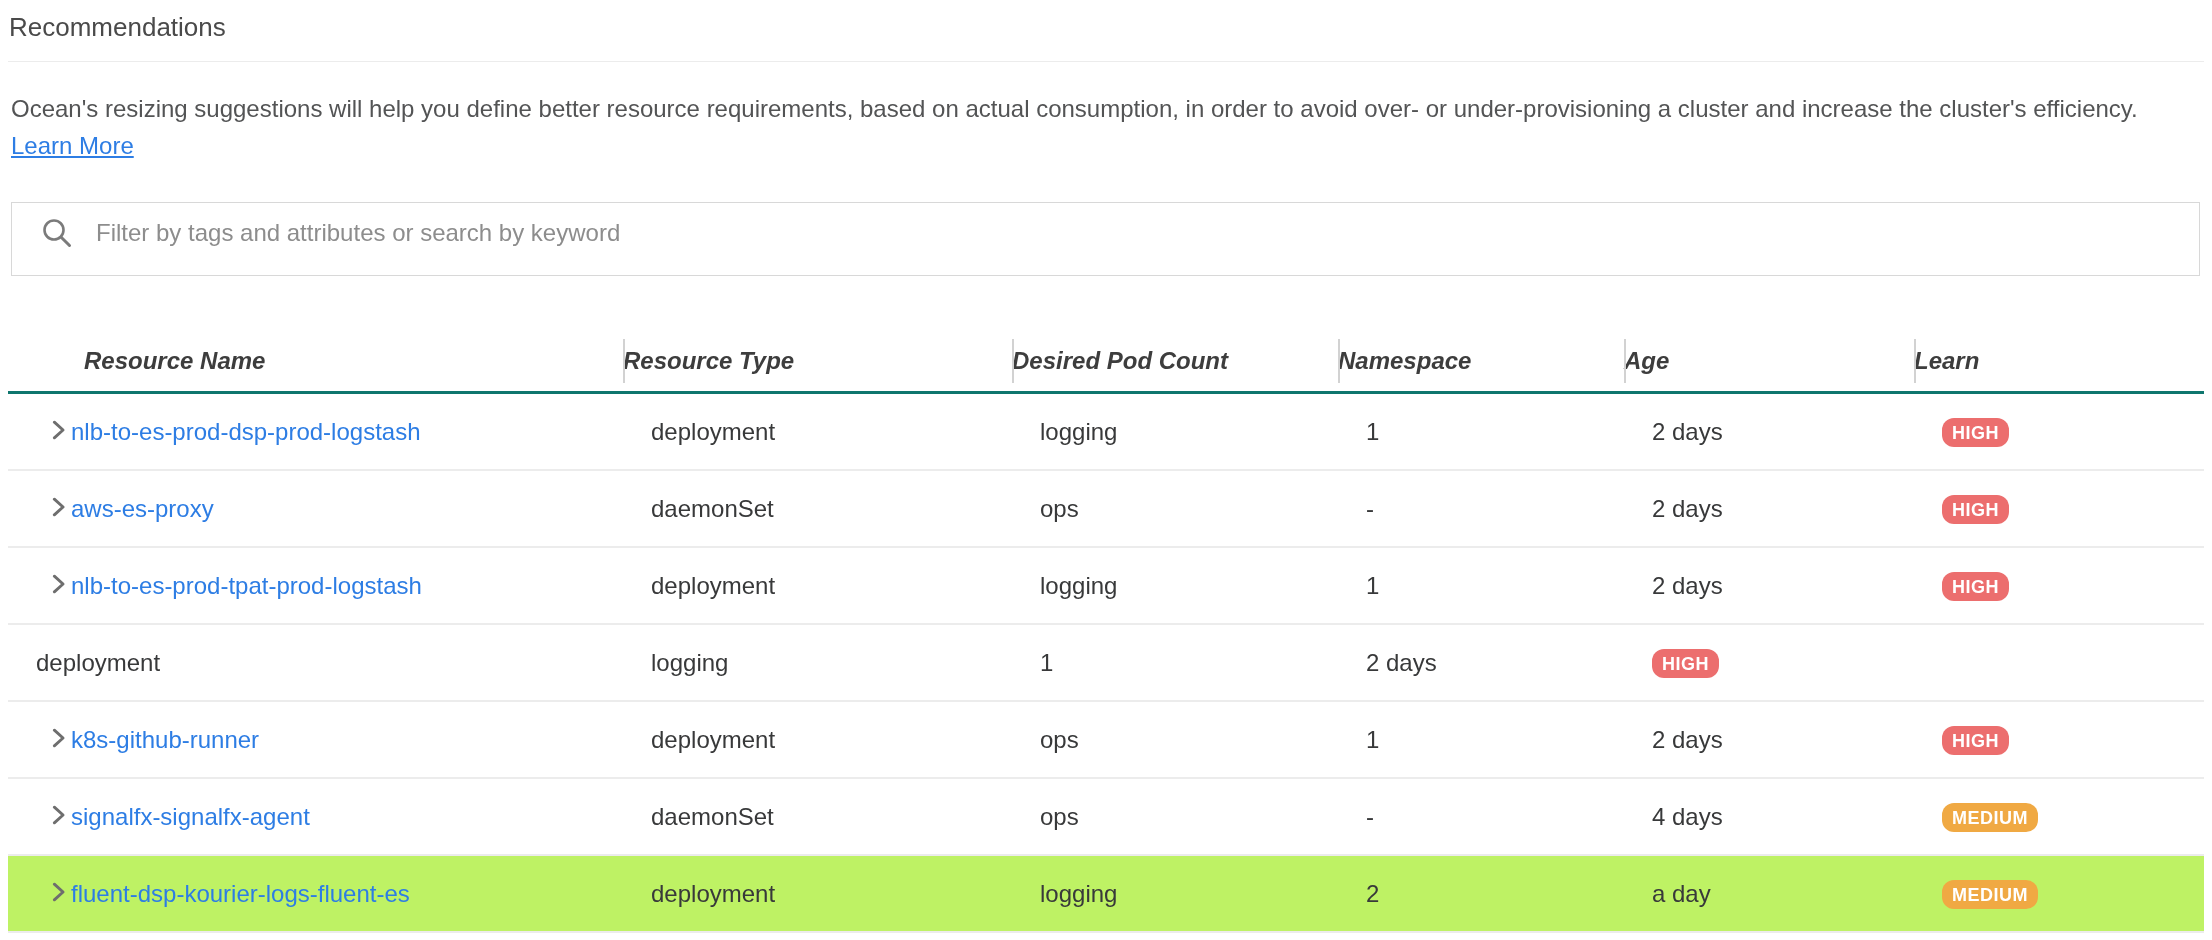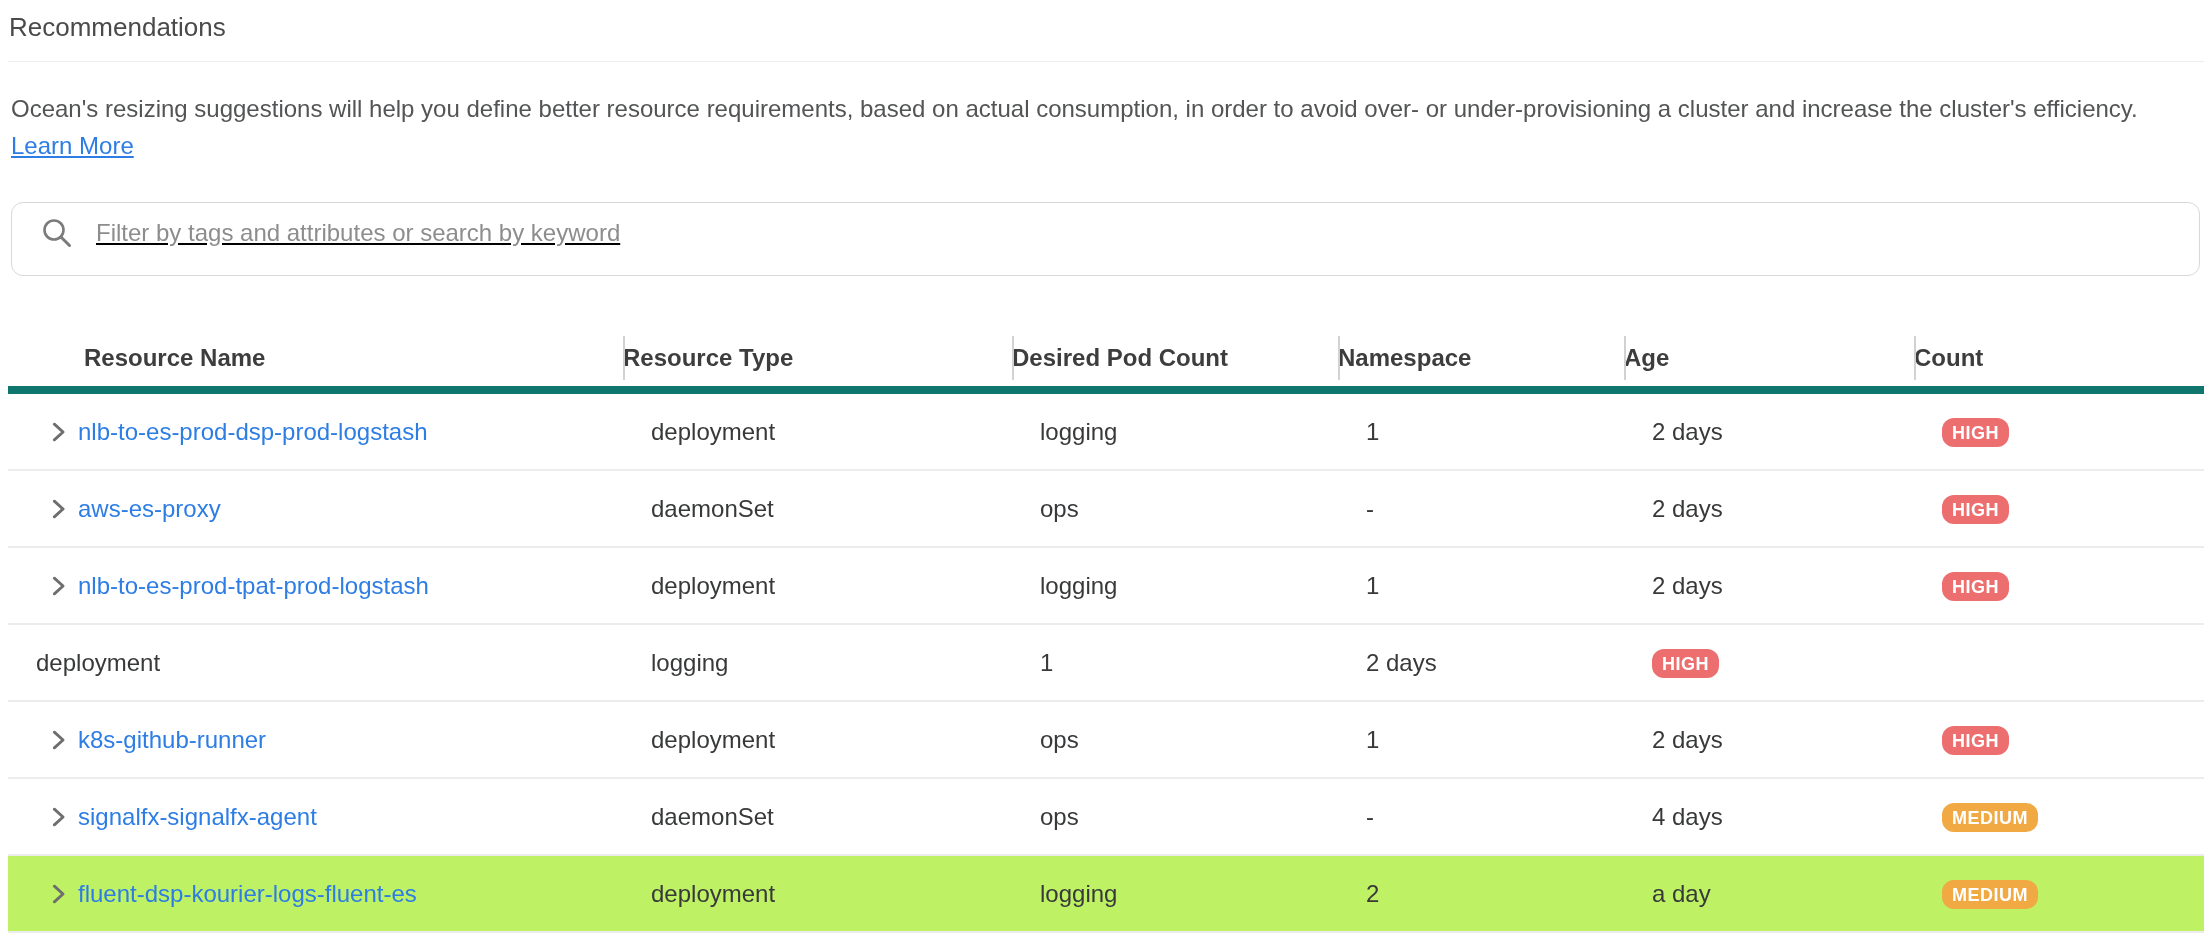--- a/index.html
+++ b/index.html
@@ -37,26 +37,25 @@
     color: var(--link-color, #2d7de4);
     text-decoration: underline;
     cursor: pointer;
   }
 
   
   .search-box {
     margin: 38px 12px 0 11px;
     height: 74px;
     border: 1px solid #d8d8d8;
-    border-radius: 12px;
+    border-radius: 0;
     display: flex;
     align-items: center;
     padding: 0 20px 12px 28px;
     background: #fff;
-    text-decoration: underline;
   }
   .search-icon { flex: 0 0 auto; display: flex; align-items: center; margin-right: 22px; }
   .search-input {
     flex: 1;
     border: none;
     outline: none;
     font-size: 24px;
     color: #444;
     font-family: inherit;
     background: transparent;
@@ -65,21 +64,22 @@
 
   
   .table { margin: 54px 8px 0 8px; }
   .thead, .tr {
     display: grid;
     grid-template-columns: 615px 389px 326px 286px 290px 1fr;
     align-items: center;
   }
   .thead {
     height: 64px;
-    border-bottom: 8px solid #0f766e;
+    border-bottom: 3px solid #0f766e;
+    font-style: italic;
   }
   .th {
     position: relative;
     height: 100%;
     display: flex;
     align-items: center;
     font-size: 24px;
     font-weight: 700;
     color: #3d3d3d;
   }
@@ -100,22 +100,21 @@
   }
   .tr.row-highlight { background: #bef264; }
   .td {
     padding-left: 28px;
     font-size: 24px;
     color: #38393a;
   }
   .td.col1 {
     padding-left: 38px;
     display: flex;
-    align-items: center;
-    gap: 8px;
+    gap: 1px;
   }
   .expand-btn {
     width: 24px; height: 24px;
     display: inline-flex;
     align-items: center;
     justify-content: center;
     cursor: pointer;
     flex: 0 0 auto;
     background: none; border: none; padding: 0;
   }
@@ -158,21 +157,21 @@
     <input class="search-input" type="text" value="" placeholder="Filter by tags and attributes or search by keyword" style="">
   </div>
 
   <div class="table">
     <div class="thead">
         <div class="th col1">Resource Name</div>
         <div class="th col2">Resource Type</div>
         <div class="th col4">Desired Pod Count</div>
         <div class="th col3">Namespace</div>
         <div class="th col5">Age</div>
-        <div class="th col6">Count</div>
+        <div class="th col6">Learn</div>
       </div>
     <div class="tbody">
   <div class="tr">
     <div class="td col1">
       <button class="expand-btn">
         <span style="display:inline-flex;">
           <svg width="22" height="22" viewBox="0 0 24 24" fill="none">
             <polyline points="8,3.5 17.5,12 8,20.5" stroke="#6e6e6e" stroke-width="3.2" stroke-linecap="round" stroke-linejoin="round"></polyline>
           </svg>
         </span>

